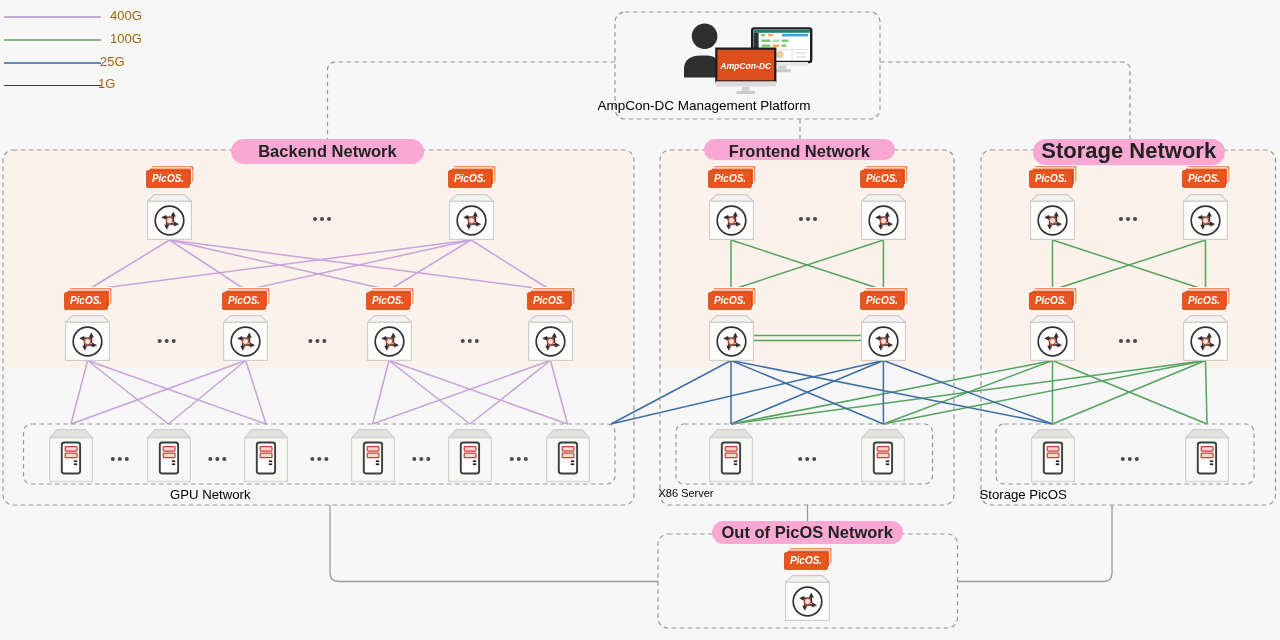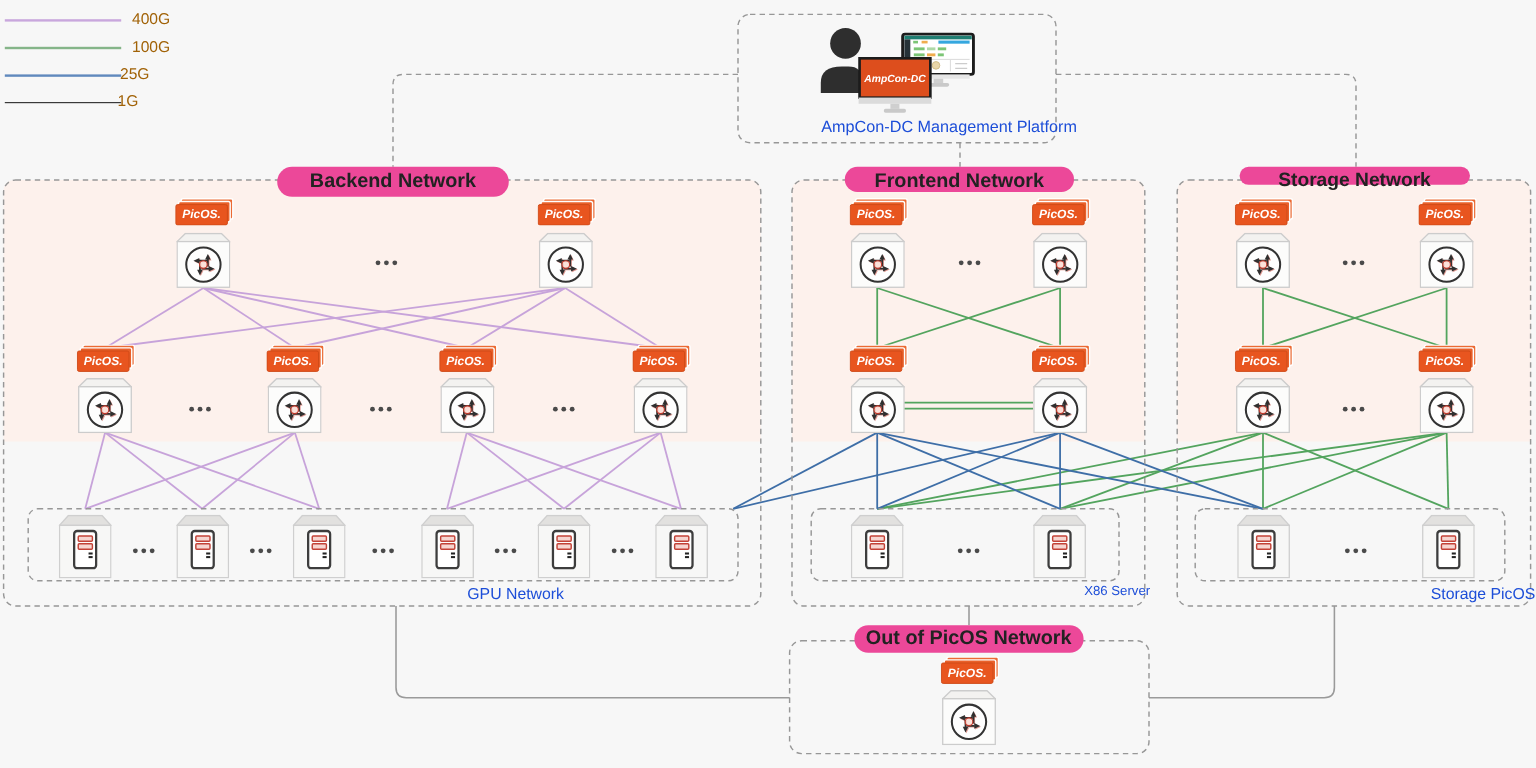--- a/index.html
+++ b/index.html
@@ -1,20 +1,20 @@
 <!DOCTYPE html>
 <html><head><meta charset="utf-8">
 <style>
 * { margin:0; padding:0; box-sizing:border-box; }
 html,body { width:1280px; height:640px; background:#f7f7f7; overflow:hidden;
   font-family:"Liberation Sans", sans-serif; }
 .abs { position:absolute; }
-.pill { background:#ec4899; border-radius:13px; text-align:center; font-weight:bold;
+.pill { background:#f9a8d4; border-radius:13px; text-align:center; font-weight:bold;
   color:#222222; }
-.lbl { text-align:right; color:#1d4ed8; }
+.lbl { text-align:left; color:#000000; }
 .lg { font-size:13px; color:#a16207; }
 </style></head>
 <body>
 <svg class="abs" style="left:0;top:0" width="1280" height="640" viewBox="0 0 1280 640">
     <path d="M3,368 L3,160 Q3,150 13,150 L624,150 Q634,150 634,160 L634,368 Z" fill="#fdf1ec"></path>
     <path d="M660,368 L660,160 Q660,150 670,150 L944,150 Q954,150 954,160 L954,368 Z" fill="#fdf1ec"></path>
     <path d="M981,368 L981,160 Q981,150 991,150 L1265.5,150 Q1275.5,150 1275.5,160 L1275.5,368 Z" fill="#fdf1ec"></path>
     <line x1="169.5" y1="240" x2="87.6" y2="290" stroke="#c7a3da" stroke-width="1.5"></line>
     <line x1="169.5" y1="240" x2="245.7" y2="290" stroke="#c7a3da" stroke-width="1.5"></line>
     <line x1="169.5" y1="240" x2="389" y2="290" stroke="#c7a3da" stroke-width="1.5"></line>
@@ -654,21 +654,21 @@
     <path d="M12,62.4 L12,54 Q12,40.5 29.5,40.5 L35,40.5 Q46.5,40.5 46.5,52 L46.5,62.4 Z" fill="#2e2e2e"></path>
     <rect x="44.3" y="33.6" width="59" height="32.8" fill="#dd4e1d" stroke="#1c1c1c" stroke-width="2.2"></rect>
     <text x="73.8" y="53.5" font-family="Liberation Sans, sans-serif" font-size="8.6" font-weight="bold" font-style="italic" fill="#ffffff" text-anchor="middle">AmpCon-DC</text>
     <rect x="43.5" y="66.3" width="60.6" height="5.2" fill="#dbdbdb"></rect>
     <rect x="70" y="71.5" width="7.5" height="4.2" fill="#cfcfcf"></rect>
     <rect x="64.5" y="75.7" width="18.5" height="3.2" rx="1.5" fill="#c9c9c9"></rect>
   </svg>
 <div class="abs lbl" style="left:597.5px;top:98px;width:300px;font-size:13.5px">AmpCon-DC Management Platform</div>
 <div class="abs pill" style="left:231.2px;top:139px;width:192.5px;height:24.5px;line-height:24.5px;font-size:16.5px">Backend Network</div>
 <div class="abs pill" style="left:703.9px;top:139px;width:191px;height:21px;line-height:24.5px;font-size:16.5px">Frontend Network</div>
-<div class="abs pill" style="left:1032.5px;top:139px;width:192.5px;height:15px;line-height:24.5px;font-size:16px">Storage Network</div>
+<div class="abs pill" style="left:1032.5px;top:139px;width:192.5px;height:26px;line-height:24.5px;font-size:22px">Storage Network</div>
 <div class="abs pill" style="left:711.5px;top:520.5px;width:191.5px;height:23px;line-height:23px;font-size:16.5px">Out of PicOS Network</div>
 <div class="abs lbl" style="left:170.0px;top:487px;width:300px;font-size:13.2px">GPU Network</div>
 <div class="abs lbl" style="left:658.5px;top:487px;width:300px;font-size:11px">X86 Server</div>
 <div class="abs lbl" style="left:979.5px;top:487px;width:300px;font-size:13.2px">Storage PicOS</div>
 <div class="abs" style="left:3.5px;top:16.25px;width:97px;height:1.6px;background:#c9a7dd"></div>
 <div class="abs lg" style="left:110px;top:8px">400G</div>
 <div class="abs" style="left:3.5px;top:39.25px;width:97px;height:1.6px;background:#85b589"></div>
 <div class="abs lg" style="left:110px;top:31px">100G</div>
 <div class="abs" style="left:3.5px;top:61.95px;width:97px;height:1.6px;background:#6089bd"></div>
 <div class="abs lg" style="left:100px;top:53.7px">25G</div>

